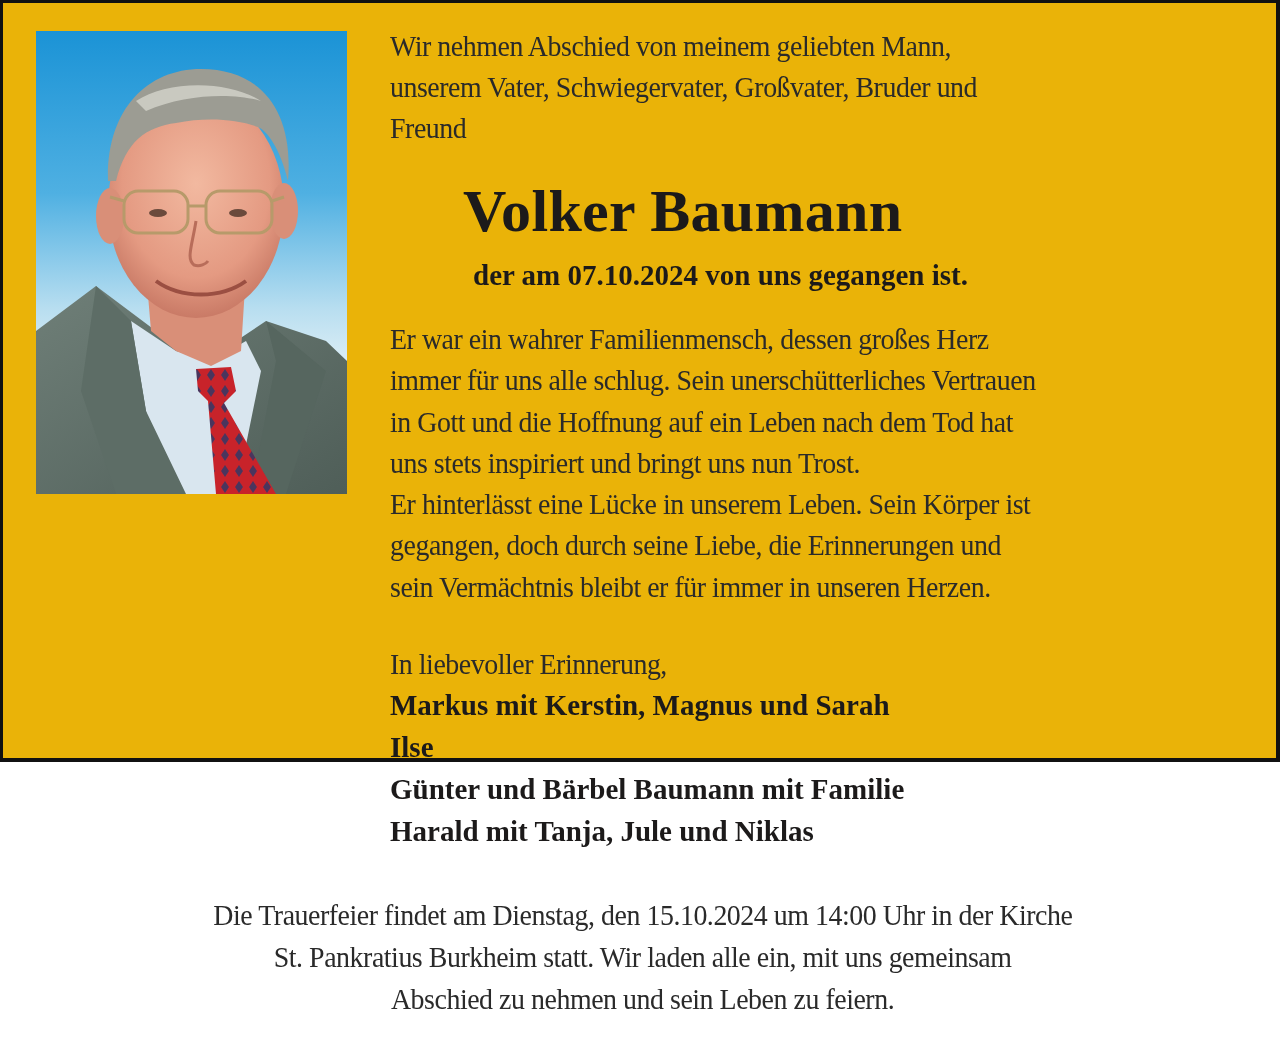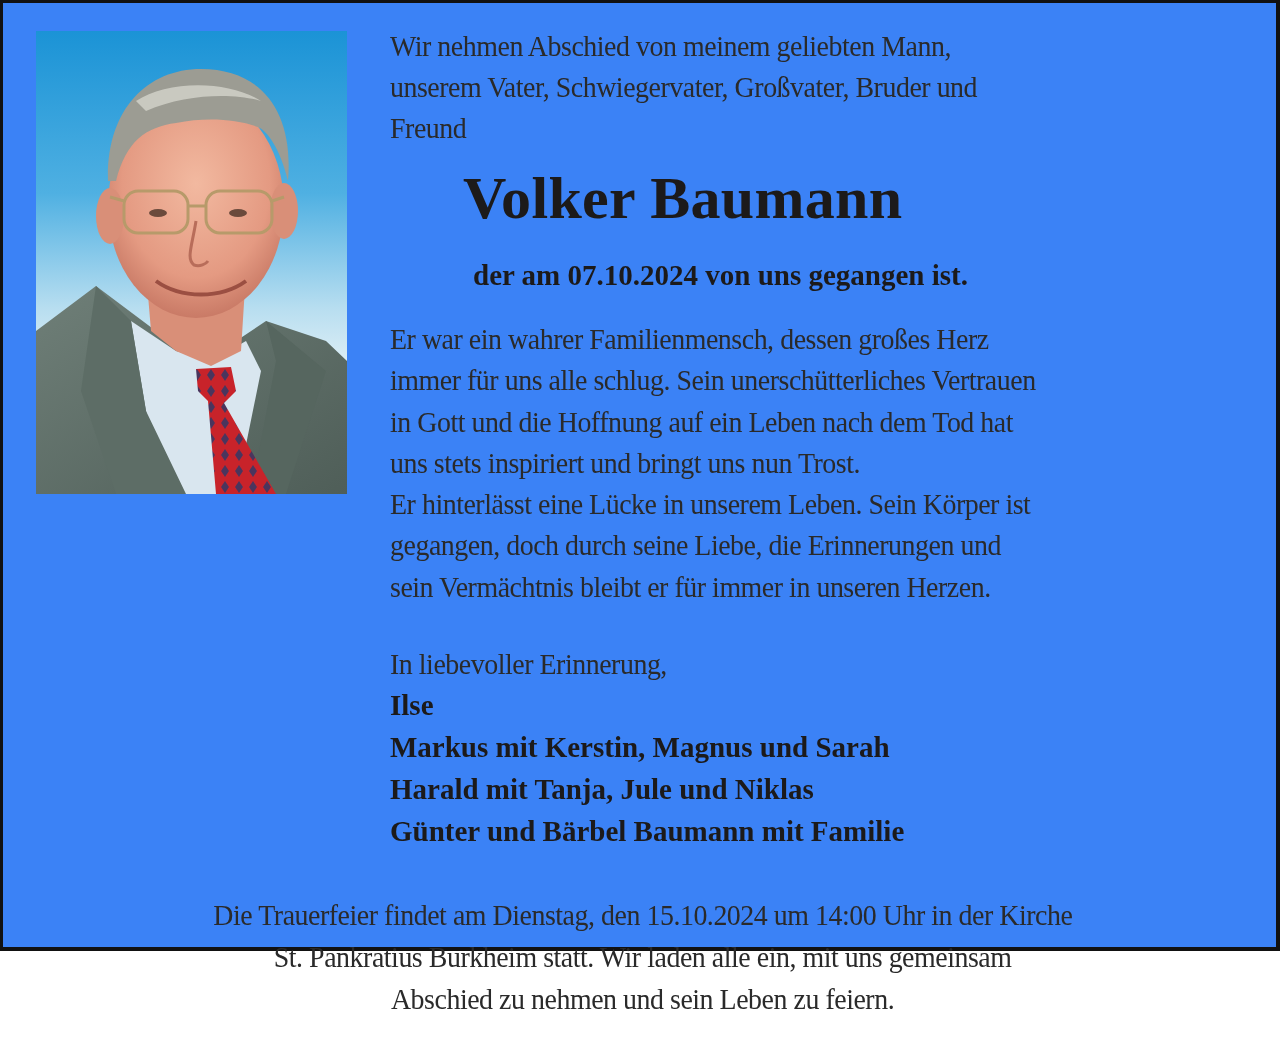--- a/index.html
+++ b/index.html
@@ -1,34 +1,34 @@
 <!DOCTYPE html>
 <html><head>
 <meta charset="utf-8">
 <style>
   html, body { margin: 0; padding: 0; background: #ffffff; }
   body { width: 1280px; height: 1043px; position: relative; overflow: hidden; }
   .frame {
-    position: absolute; left: 0; top: 0; width: 1280px; height: 951px;
+    position: absolute; left: 0; top: 0; width: 1280px; height: 762px;
     box-sizing: border-box; border: 3px solid #111; border-right-width: 4px; border-bottom-width: 4px;
-    background: #3b82f6;
+    background: #eab308;
   }
   .photo {
     position: absolute; left: 33px; top: 28px; width: 311px; height: 463px; overflow: hidden;
     background: linear-gradient(180deg, #1b93d6 0%, #4fb0e2 35%, #b8def0 60%, #e6f2f7 75%, #dfe9ea 100%);
   }
   .photo svg { position: absolute; left: 0; top: 0; }
   .intro {
     position: absolute; left: 387px; top: 22px; width: 860px;
     font-size: 30px; line-height: 41px; letter-spacing: -0.5px;
     font-family: "Liberation Serif", serif; color: #2a2a2a;
     transform: scaleX(0.93); transform-origin: left top;
   }
   .name {
-    position: absolute; left: 460px; top: 159px;
+    position: absolute; left: 460px; top: 172px;
     font-family: "Liberation Serif", serif; font-weight: bold;
     font-size: 60px; line-height: 72px; color: #1c1a1a; letter-spacing: 0.3px;
   }
   .passed {
     position: absolute; left: 470px; top: 254px;
     font-family: "Liberation Serif", serif; font-weight: bold;
     font-size: 29px; line-height: 36px; color: #1c1a1a;
   }
   .body-text {
     position: absolute; left: 387px; top: 315px; width: 900px;
@@ -131,24 +131,24 @@
     <div>in Gott und die Hoffnung auf ein Leben nach dem Tod hat</div>
     <div>uns stets inspiriert und bringt uns nun Trost.</div>
     <div>Er hinterlässt eine Lücke in unserem Leben. Sein Körper ist</div>
     <div>gegangen, doch durch seine Liebe, die Erinnerungen und</div>
     <div>sein Vermächtnis bleibt er für immer in unseren Herzen.</div>
   </div>
 
   <div class="closing">In liebevoller Erinnerung,</div>
 
   <div class="family">
+    <div>Markus mit Kerstin, Magnus und Sarah</div>
     <div>Ilse</div>
-    <div>Markus mit Kerstin, Magnus und Sarah</div>
+    <div>Günter und Bärbel Baumann mit Familie</div>
     <div>Harald mit Tanja, Jule und Niklas</div>
-    <div>Günter und Bärbel Baumann mit Familie</div>
   </div>
 
   <div class="footer">
     <div><span>Die Trauerfeier findet am Dienstag, den 15.10.2024 um 14:00 Uhr in der Kirche</span></div>
     <div><span>St. Pankratius Burkheim statt. Wir laden alle ein, mit uns gemeinsam</span></div>
     <div><span>Abschied zu nehmen und sein Leben zu feiern.</span></div>
   </div>
 
 </div>
 

